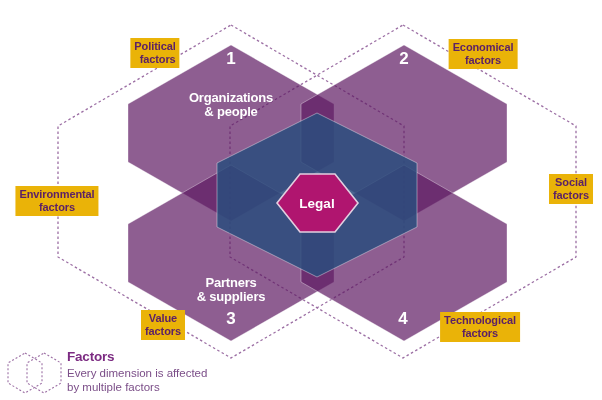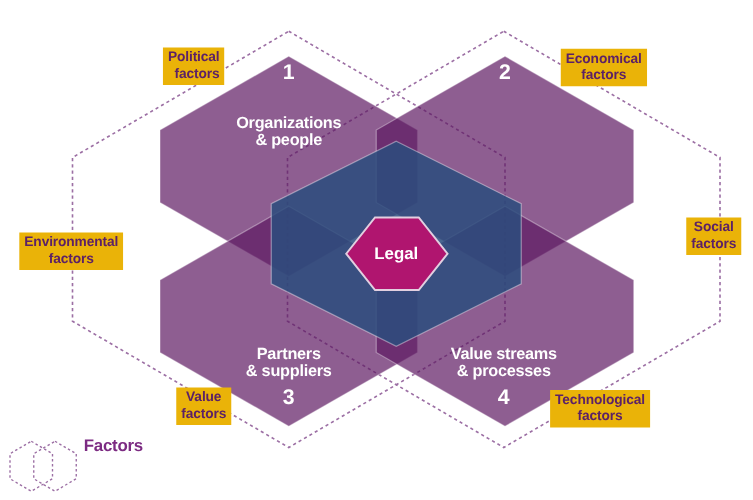--- a/index.html
+++ b/index.html
@@ -66,24 +66,20 @@
   </div>
 
   <div class="lbl hex-num" style="left:404px;top:58px;">2</div>
 
   <div class="lbl hex-text" style="left:231px;top:290px;">
     <div>Partners</div>
     <div>&amp; suppliers</div>
   </div>
   <div class="lbl hex-num" style="left:231px;top:318px;">3</div>
 
-  <div class="lbl hex-text" style="left:403px;top:290px;">
-    <div>Value streams</div>
-    <div>&amp; processes</div>
-  </div>
   <div class="lbl hex-num" style="left:403px;top:318px;">4</div>
 
   <div class="lbl value-text" style="left:317px;top:203px;">Legal</div>
 
   <div class="lbl factor align-right" style="left:155px;top:53px;">
     <div>Political</div>
     <div>factors</div>
   </div>
   <div class="lbl factor" style="left:483px;top:54px;">
     <div>Economical</div>
@@ -100,14 +96,18 @@
   <div class="lbl factor" style="left:163px;top:325px;">
     <div>Value</div>
     <div>factors</div>
   </div>
   <div class="lbl factor" style="left:480px;top:327px;">
     <div>Technological</div>
     <div>factors</div>
   </div>
 
   <div class="legend-title">Factors</div>
+  <div class="legend-desc">
+    <div>Every dimension is affected</div>
+    <div>by multiple factors</div>
+  </div>
 
 </div>
 
 </body></html>

